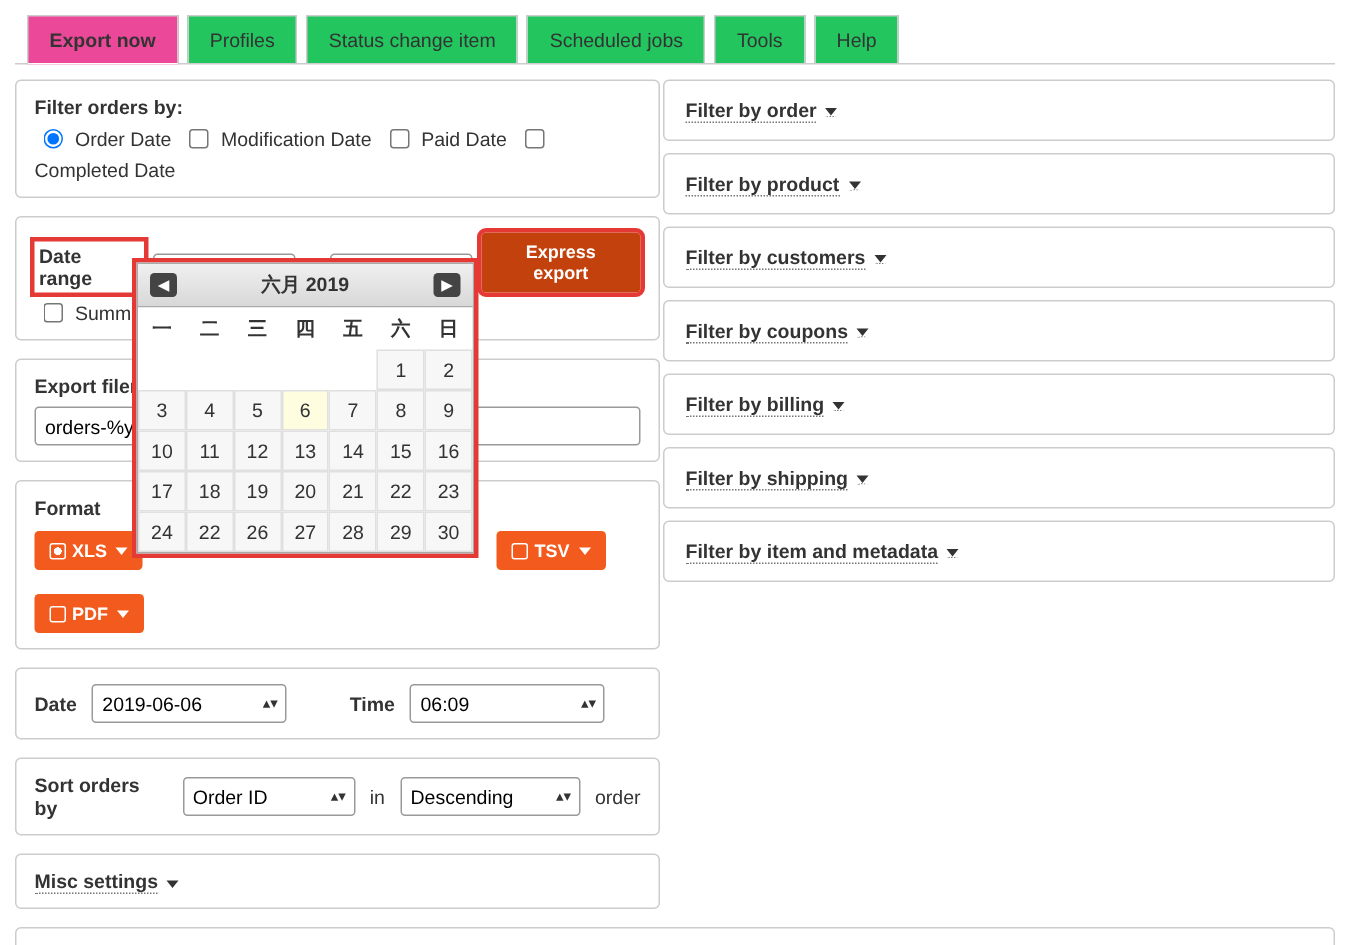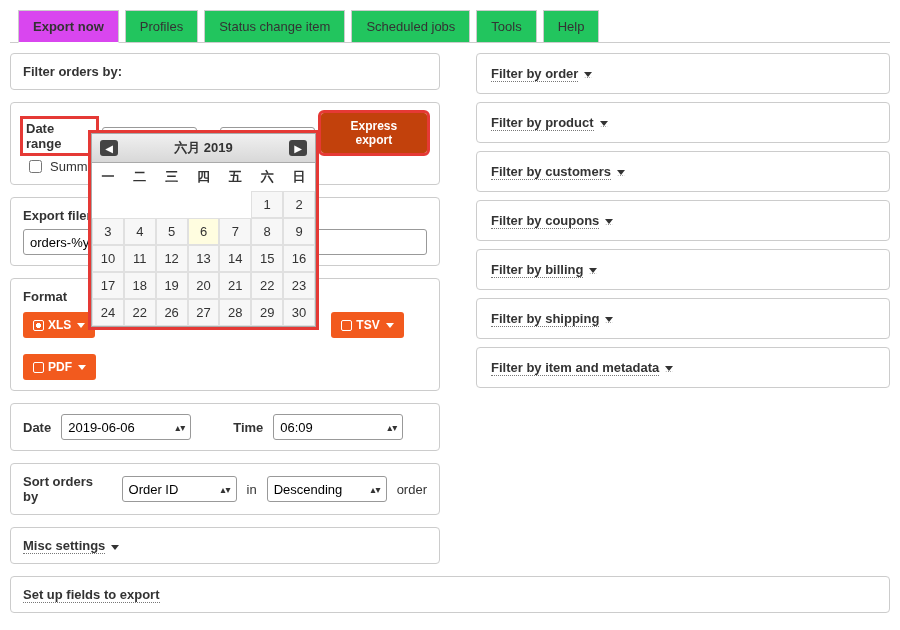--- a/index.html
+++ b/index.html
@@ -1,20 +1,20 @@
 <!DOCTYPE html>
 <html><head>
 <meta charset="utf-8">
 <style>
 * { box-sizing: border-box; margin: 0; padding: 0; }
 body { font-family: -apple-system, "Helvetica Neue", Arial, sans-serif; font-size: 13px; color: #333; background: #fff; padding: 10px; width: 900px; }
 .tabs { display: flex; gap: 6px; border-bottom: 1px solid #ccc; padding-left: 8px; }
 .tab { background: #22c55e; border: 1px solid #ccc; border-bottom: none; padding: 8px 14px; cursor: pointer; font-size: 13px; }
-.tab.active { background: #d946ef; font-weight: 700; border-bottom: 1px solid #fff; margin-bottom: -1px; }
-.layout { display: flex; gap: 36px; margin-top: 10px; }
+.tab.active { background: #ec4899; font-weight: 700; border-bottom: 1px solid #fff; margin-bottom: -1px; }
+.layout { display: flex; gap: 2px; margin-top: 10px; }
 .left { width: 430px; display: flex; flex-direction: column; gap: 12px; }
 .right { flex: 1; display: flex; flex-direction: column; gap: 8px; }
 .panel { border: 1px solid #ccc; border-radius: 4px; padding: 10px 12px; position: relative; }
 .bold { font-weight: 700; }
 .radio-row, .chk-row { display: flex; align-items: center; gap: 6px; flex-wrap: wrap; margin-top: 6px; font-size: 13px; }
 input[type=radio], input[type=checkbox] { margin: 0 2px 0 6px; }
 input[type=text], select { border: 1px solid #999; border-radius: 3px; padding: 4px 6px; font-size: 13px; height: 26px; }
 .hl-red { outline: 3px solid #e53935; }
 .date-panel { display: flex; align-items: flex-end; gap: 6px; }
 .express-btn { background: #c2410c; color: #fff; border: none; padding: 6px 10px; font-size: 12px; font-weight: 700; border-radius: 3px; cursor: pointer; }
@@ -51,20 +51,30 @@
   <div class="tab">Scheduled jobs</div>
   <div class="tab">Tools</div>
   <div class="tab">Help</div>
 </div>
 
 <div class="layout">
   <div class="left">
 
     <div class="panel">
       <div class="bold">Filter orders by:</div>
+      <div class="radio-row">
+        <input type="radio" checked="" style="">
+          <label>Order Date</label>
+        <input type="checkbox" style="">
+          <label>Modification Date</label>
+        <input type="checkbox" style="">
+          <label>Paid Date</label>
+        <input type="checkbox" style="">
+          <label>Completed Date</label>
+      </div>
     </div>
 
     <div class="panel" style="position:relative;">
       <div class="date-panel">
         <span class="bold hl-red" style="padding:2px 3px;">Date range</span>
         <input type="text" style="width: 95px;">
         <span>to</span>
         <input type="text" style="width: 95px;">
         <button class="express-btn hl-red">Express export</button>
       </div>

